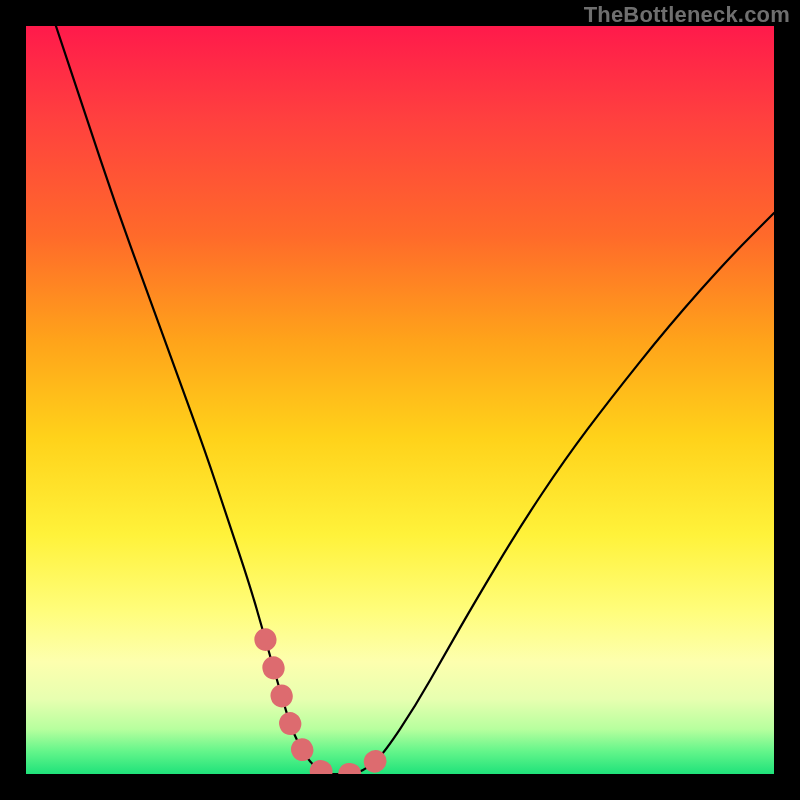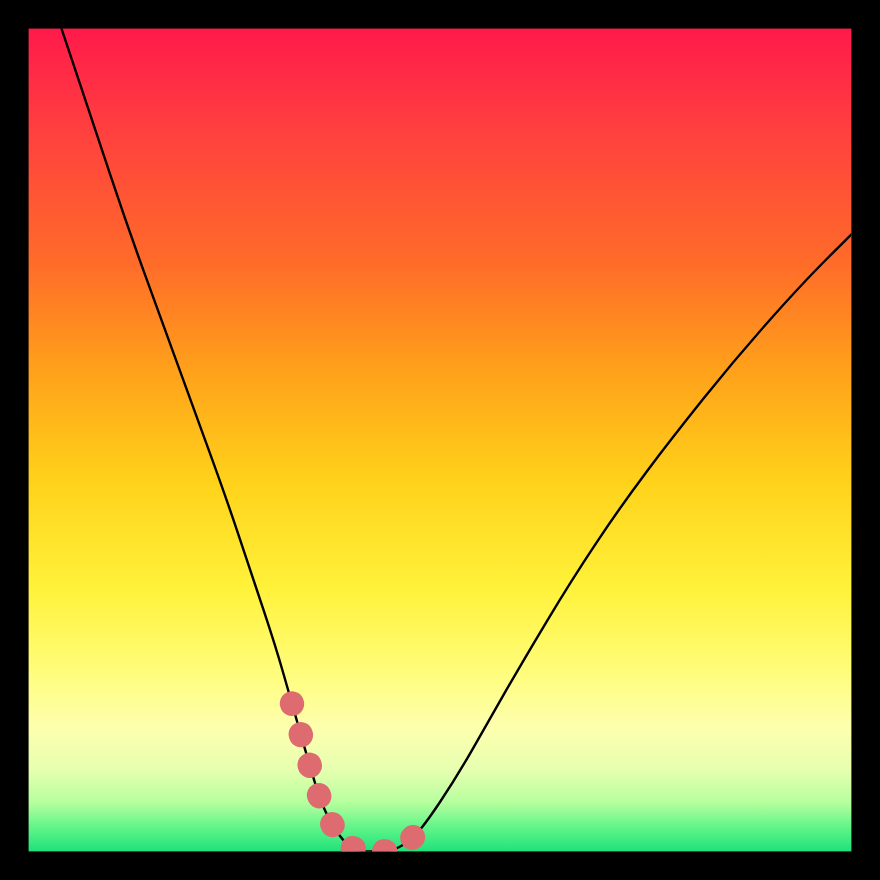--- a/index.html
+++ b/index.html
@@ -60,13 +60,14 @@
 </head>
 <body>
 
 <div class="frame">
   <div class="plot-area">
     <svg class="curve" viewBox="0 0 748 748">
       <path id="main-curve" d="M 29.92 0 Q 29.92 0 44.88 44.879999999999995 Q 59.84 89.75999999999999 74.8 134.64 Q 89.75999999999999 179.51999999999998 104.72 220.66 Q 119.68 261.8 134.64 302.94 Q 149.6 344.08 164.56 385.22 Q 179.51999999999998 426.36 190.74 460.02 Q 201.96 493.67999999999995 213.18 527.3399999999999 Q 224.4 561 231.88 587.1800000000001 Q 239.36 613.36 246.84000000000003 639.54 Q 254.32000000000002 665.72 259.93 684.4200000000001 Q 265.53999999999996 703.12 271.15 714.3399999999999 Q 276.76 725.56 282.37 733.04 Q 287.98 740.52 293.59000000000003 744.26 Q 299.2 748 306.67999999999995 748 Q 314.15999999999997 748 321.64 748 Q 329.12 748 336.6 744.26 Q 344.08000000000004 740.52 351.56 733.04 Q 359.03999999999996 725.56 374 703.12 Q 388.96000000000004 680.6800000000001 403.9200000000001 654.5 Q 418.88000000000005 628.3199999999999 433.84000000000003 602.14 Q 448.8 575.96 471.24 538.56 Q 493.68 501.15999999999997 516.12 467.5 Q 538.56 433.84000000000003 561 403.92 Q 583.44 374 613.36 336.6 Q 643.28 299.2 673.2 265.53999999999996 Q 703.12 231.88 725.56 209.44 L 748 187" fill="none" stroke="#000" stroke-width="2.2" stroke-linecap="round" stroke-linejoin="round"></path>
       <path id="highlight-curve" d="M 239.36 613.36 Q 239.36 613.36 246.84000000000003 639.54 Q 254.32000000000002 665.72 259.93 684.4200000000001 Q 265.53999999999996 703.12 271.15 714.3399999999999 Q 276.76 725.56 282.37 733.04 Q 287.98 740.52 293.59000000000003 744.26 Q 299.2 748 306.67999999999995 748 Q 314.15999999999997 748 321.64 748 Q 329.12 748 336.6 744.26 Q 344.08000000000004 740.52 351.56 733.04 L 359.03999999999996 725.56" fill="none" stroke="#dd6b6f" stroke-width="22" stroke-linecap="round" stroke-linejoin="round" stroke-dasharray="1 28"></path>
     </svg>
   </div>
+  <div class="watermark">TheBottleneck.com</div>
 </div>
 
 </body></html>

